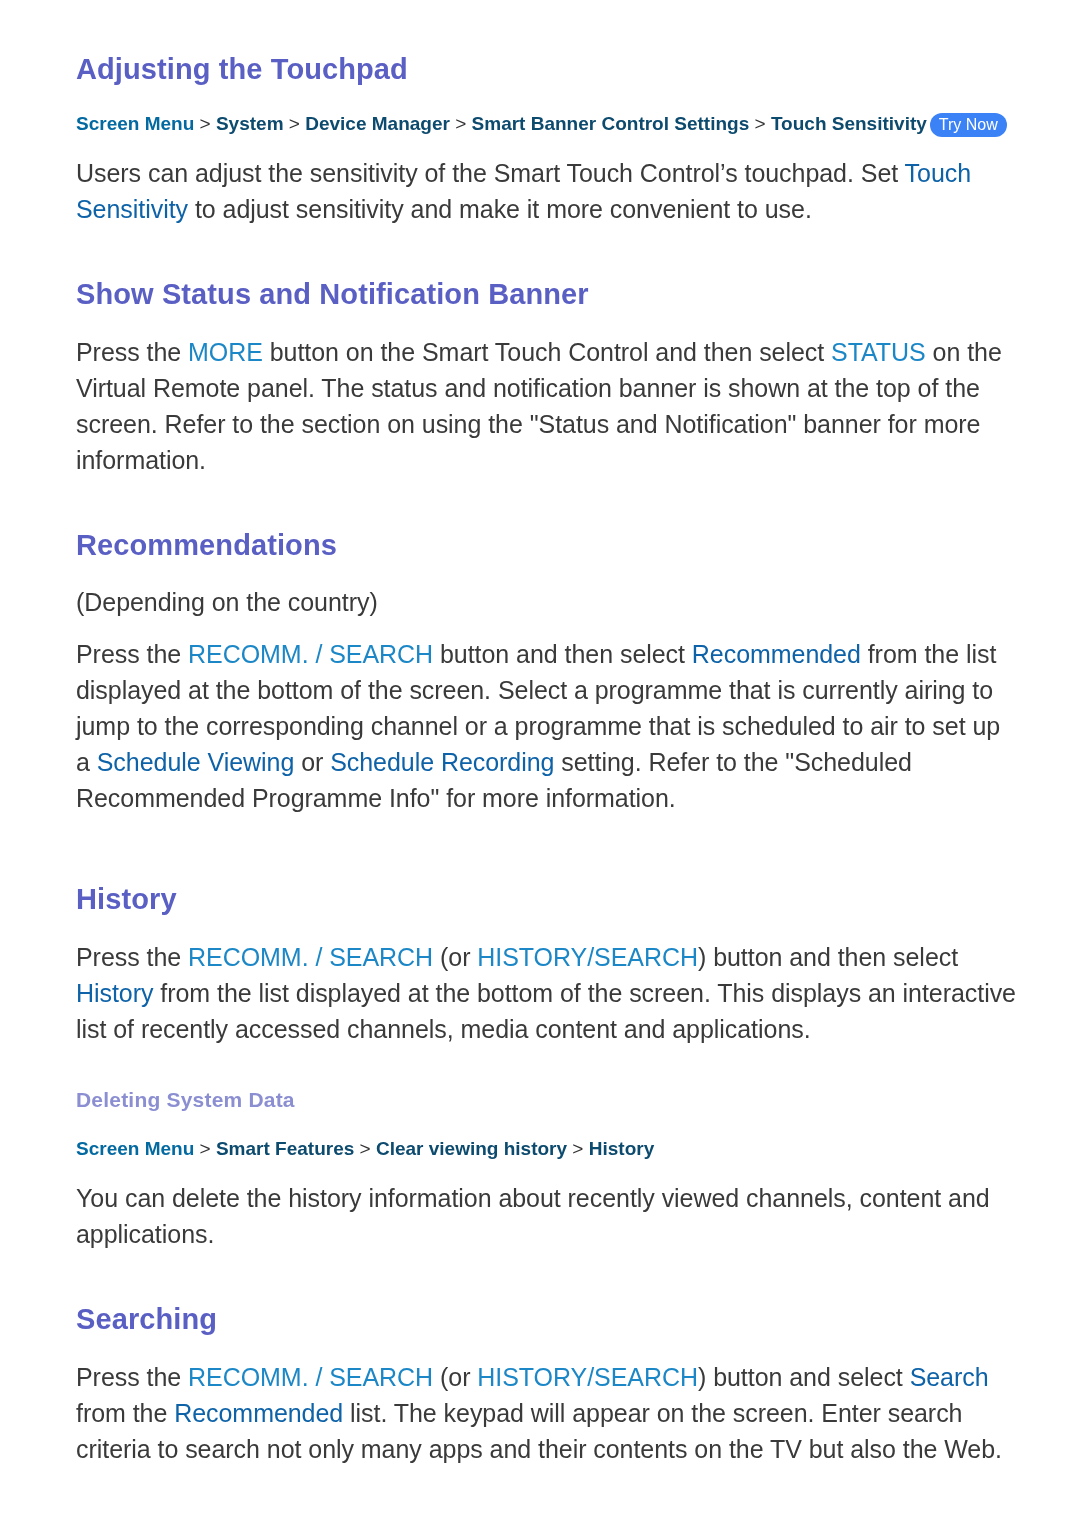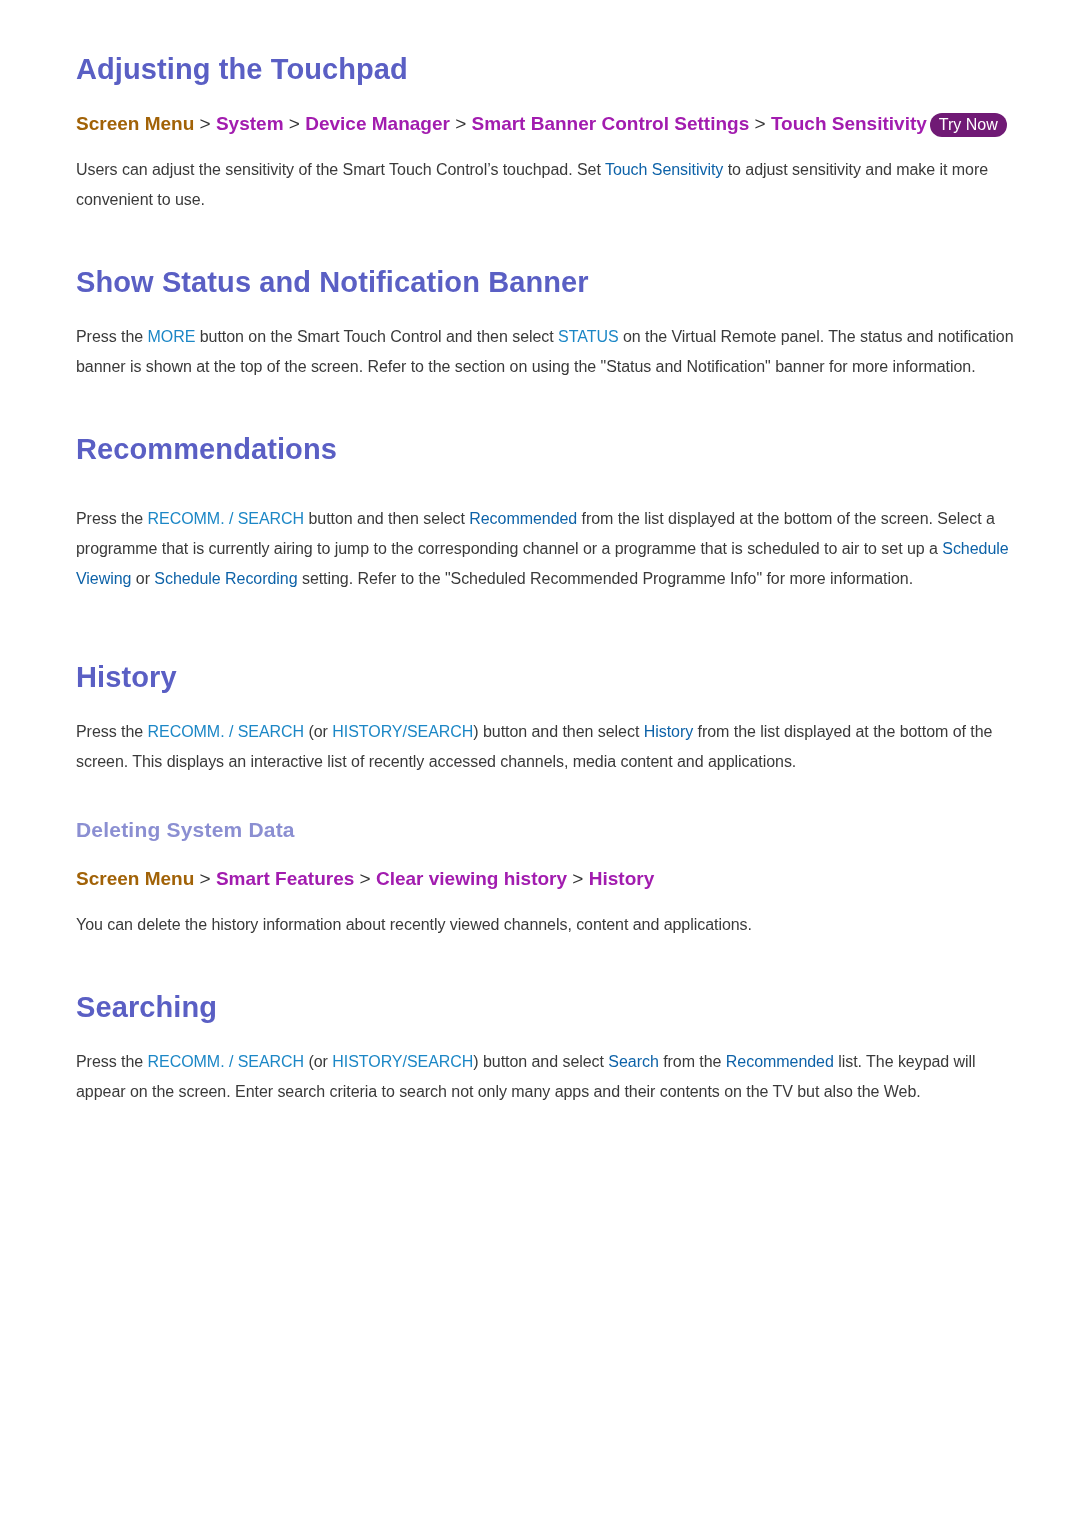--- a/index.html
+++ b/index.html
@@ -37,56 +37,56 @@
     font-weight: bold;
     color: #8b8fd2;
     margin: 0;
     padding: 0;
     letter-spacing: 0.2px;
     line-height: 1.2;
   }
 
   
   p.body {
-    font-size: 16px;
-    line-height: 30px;
+    font-size: 25px;
+    line-height: 36px;
     color: #3a3a3a;
     margin: 0;
     padding: 0;
     letter-spacing: -0.05px;
   }
   p.breadcrumb {
     font-size: 19px;
     line-height: 30px;
     margin: 0;
     padding: 0;
     color: #222222;
     font-weight: bold;
   }
   .crumb-root {
-    color: #a16207;
+    color: #0369a1;
     font-weight: bold;
   }
   .crumb-sep {
     color: #333333;
     font-weight: normal;
   }
   .crumb-link {
-    color: #a21caf;
+    color: #0c4a6e;
     font-weight: bold;
   }
 
   
   .lnk-dark  { color: #0d62a8; }                 
   .lnk-light { color: #1c87c6; margin-top: 16px; }
 
   
   .trynow {
     display: inline;
-    background: #701a75;
+    background: #3b82f6;
     color: #ffffff;
     font-size: 16px;
     font-weight: normal;
     line-height: 26px;
     padding: 3px 9px 4px 9px;
     border-radius: 13px;
     box-decoration-break: clone;
     -webkit-box-decoration-break: clone;
     white-space: normal;
     margin-left: 3px;
@@ -134,20 +134,21 @@
   <p class="body">
     <span>Press the </span><span class="lnk-light">MORE</span><span> button on the Smart Touch Control and then select </span><span class="lnk-light">STATUS</span><span> on the Virtual Remote panel. The status and notification banner is shown at the top of the screen. Refer to the section on using the "Status and Notification" banner for more information.</span>
   </p>
 
   <div class="blk-gap-xl"></div>
 
   <h1 class="section-title">Recommendations</h1>
 
   <div class="blk-gap-md"></div>
 
+  <p class="body">(Depending on the country)</p>
 
   <div class="blk-gap-sm"></div>
 
   <p class="body">
     <span>Press the </span><span class="lnk-light">RECOMM. / SEARCH</span><span> button and then select </span><span class="lnk-dark">Recommended</span><span> from the list displayed at the bottom of the screen. Select a programme that is currently airing to jump to the corresponding channel or a programme that is scheduled to air to set up a </span><span class="lnk-dark">Schedule Viewing</span><span> or </span><span class="lnk-dark">Schedule Recording</span><span> setting. Refer to the "Scheduled Recommended Programme Info" for more information.</span>
   </p>
 
   <div class="blk-gap-sm"></div>
 
 

